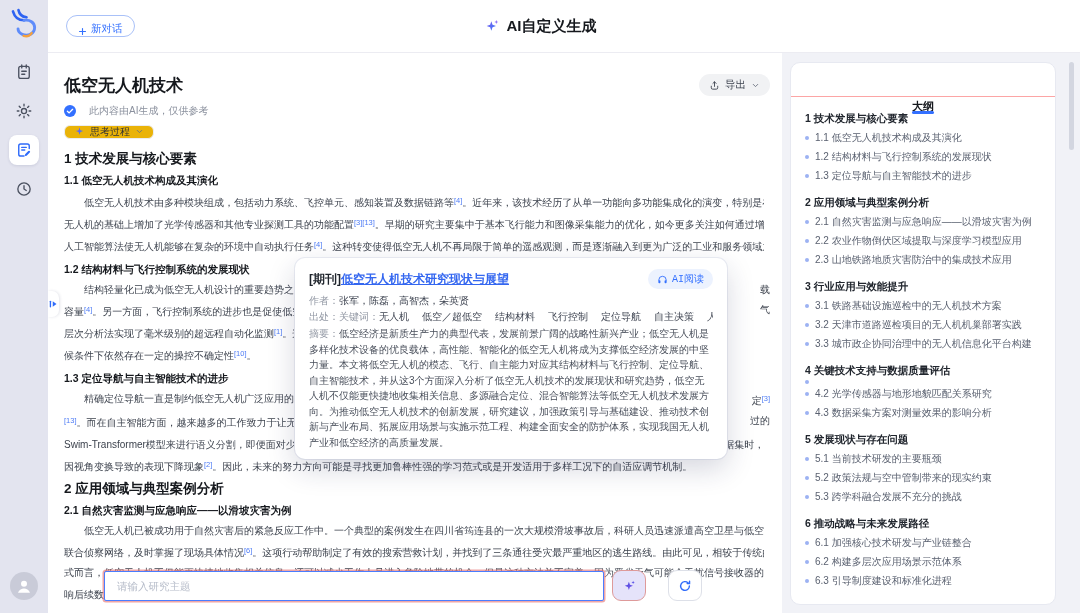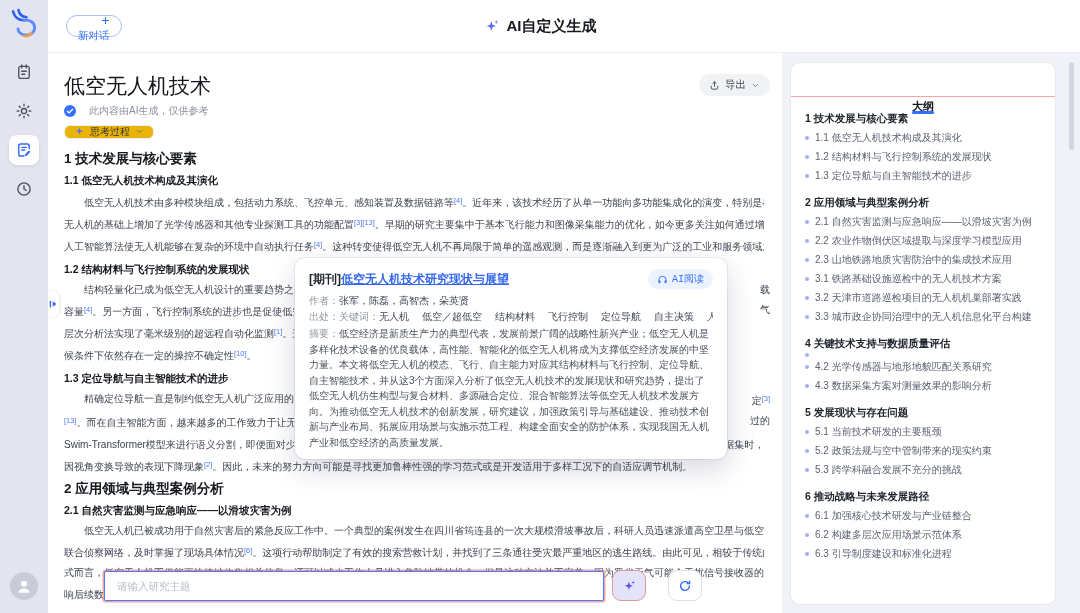--- a/index.html
+++ b/index.html
@@ -3,37 +3,37 @@
 <meta charset="utf-8">
 <style>
   html,body{margin:0;padding:0;}
   body{width:1080px;height:613px;position:relative;overflow:hidden;background:#f1f2f7;
        font-family:"Liberation Sans", sans-serif;color:#3a404b;}
   svg{display:block}
   
   .header{position:absolute;left:0;top:0;width:1080px;height:52px;background:#fff;
           border-bottom:1px solid #ececf2;z-index:3;}
   .new-chat{position:absolute;left:66px;top:15px;height:22px;padding:0 11px;display:flex;align-items:flex-end;gap:4px;
-            border:1px solid #a9c1f8;border-radius:12px;background:#fff;color:#3370ff;font-size:10.5px;cursor:pointer;flex-direction:column;}
+            border:1px solid #a9c1f8;border-radius:12px;background:#fff;color:#3370ff;font-size:10.5px;cursor:pointer;}
   .app-title{position:absolute;left:0;right:0;top:0;height:52px;display:flex;align-items:center;justify-content:center;gap:7px;
              font-size:15px;font-weight:700;color:#15181d;}
   
   .sidebar{position:absolute;left:0;top:0;width:48px;height:613px;background:#e3e4ef;z-index:6;
            display:flex;flex-direction:column;align-items:center;}
   .logo{margin-top:7px;}
   .nav{margin-top:14px;display:flex;flex-direction:column;align-items:center;gap:9px;}
   .nav-btn{width:30px;height:30px;display:flex;align-items:center;justify-content:center;border-radius:8px;cursor:pointer;}
   .nav-btn.active{background:#fff;box-shadow:0 1px 3px rgba(30,40,90,.12);}
   .avatar{position:absolute;bottom:13px;left:10px;width:28px;height:28px;border-radius:50%;background:#c9cbd8;
           display:flex;align-items:center;justify-content:center;overflow:hidden;cursor:pointer;}
   
   .doc{position:absolute;left:48px;top:52px;width:734px;height:561px;background:#fff;z-index:1;
        padding:22px 12px 0 16px;box-sizing:border-box;overflow:hidden;}
   .doc-titlebar{display:flex;justify-content:space-between;align-items:flex-start;margin-bottom:6px;}
-  .doc-title{font-size:21px;font-weight:400;color:#15181d;line-height:24px;}
+  .doc-title{font-size:17px;font-weight:700;color:#15181d;line-height:24px;}
   .export-btn{height:22px;padding:0 10px;display:flex;align-items:center;gap:5px;background:#f1f2f4;border:none;
               border-radius:12px;font-size:10.5px;color:#3f4551;cursor:pointer;}
   .notice{display:flex;align-items:center;gap:13px;font-size:10px;color:#8b919e;margin-bottom:5px;height:14px;}
   .thinking-btn{height:14px;padding:0 9px;display:inline-flex;align-items:center;gap:5px;background:#eab308;
                 border:1px solid #ecedf1;border-radius:6px;font-size:10px;color:#333;cursor:pointer;margin-bottom:4px;}
   .blocks{width:706px;}
   .docline{display:flex;justify-content:space-between;white-space:nowrap;overflow:hidden;
            line-height:20px;font-size:10px;color:#3d434e;}
   .docline .lt{flex:0 1 auto;overflow:hidden;}
   .docline .rt{flex:none;padding-left:6px;}
@@ -341,20 +341,21 @@
             <span class="dot"></span>
             <span>2.2 农业作物倒伏区域提取与深度学习模型应用</span>
           </div>
           <div class="o-item">
             <span class="dot"></span>
             <span>2.3 山地铁路地质灾害防治中的集成技术应用</span>
           </div>
         </div>
     </div>
     <div class="o-sec">
+      <div class="o-title">3 行业应用与效能提升</div>
       <div>
           <div class="o-item">
             <span class="dot"></span>
             <span>3.1 铁路基础设施巡检中的无人机技术方案</span>
           </div>
           <div class="o-item">
             <span class="dot"></span>
             <span>3.2 天津市道路巡检项目的无人机机巢部署实践</span>
           </div>
           <div class="o-item">
@@ -431,21 +432,21 @@
       <span>AI阅读</span>
     </span>
   </div>
   <div class="p-row">
     <span class="p-label">作者：</span><span>张军，陈磊，高智杰，朵英贤</span>
   </div>
   <div class="p-row">
     <span class="p-label">出处：</span><span class="p-label">关键词：</span><span><span class="kw">无人机</span><span class="kw">低空／超低空</span><span class="kw">结构材料</span><span class="kw">飞行控制</span><span class="kw">定位导航</span><span class="kw">自主决策</span><span class="kw">人机交互</span></span>
   </div>
   <div class="p-abs">
-    <span class="p-label">摘要：</span><span>低空经济是新质生产力的典型代表，发展前景广阔的战略性新兴产业；低空无人机是多样化技术设备的优良载体，高性能、智能化的低空无人机将成为支撑低空经济发展的中坚力量。本文将低空无人机的模态、飞行、自主能力对应其结构材料与飞行控制、定位导航、自主智能技术，并从这3个方面深入分析了低空无人机技术的发展现状和研究趋势，提出了低空无人机仿生构型与复合材料、多源融合定位、混合智能算法等低空无人机技术发展方向。为推动低空无人机技术的创新发展，研究建议，加强政策引导与基础建设、推动技术创新与产业布局、拓展应用场景与实施示范工程、构建全面安全的防护体系，实现我国无人机产业和低空经济的高质量发展。</span>
+    <span class="p-label">摘要：</span><span>低空经济是新质生产力的典型代表，发展前景广阔的战略性新兴产业；低空无人机是多样化技术设备的优良载体，高性能、智能化的低空无人机将成为支撑低空经济发展的中坚力量。本文将低空无人机的模态、飞行、自主能力对应其结构材料与飞行控制、定位导航、自主智能技术，并从这3个方面深入分析了低空无人机技术的发展现状和研究趋势，低空无人机不仅能更快捷地收集相关信息、多源融合定位、混合智能算法等低空无人机技术发展方向。为推动低空无人机技术的创新发展，研究建议，加强政策引导与基础建设、推动技术创新与产业布局、拓展应用场景与实施示范工程、构建全面安全的防护体系，实现我国无人机产业和低空经济的高质量发展。</span>
   </div>
 </div>
 
 <input class="composer-input" type="text" placeholder="请输入研究主题" style="">
 <button class="gen-btn">
   <span>
     <svg width="15" height="15" viewBox="0 0 24 24">
         <defs>
           <linearGradient id="sg3" x1="0" y1="0" x2="1" y2="1">
             <stop offset="0" stop-color="#4946d9"></stop>

